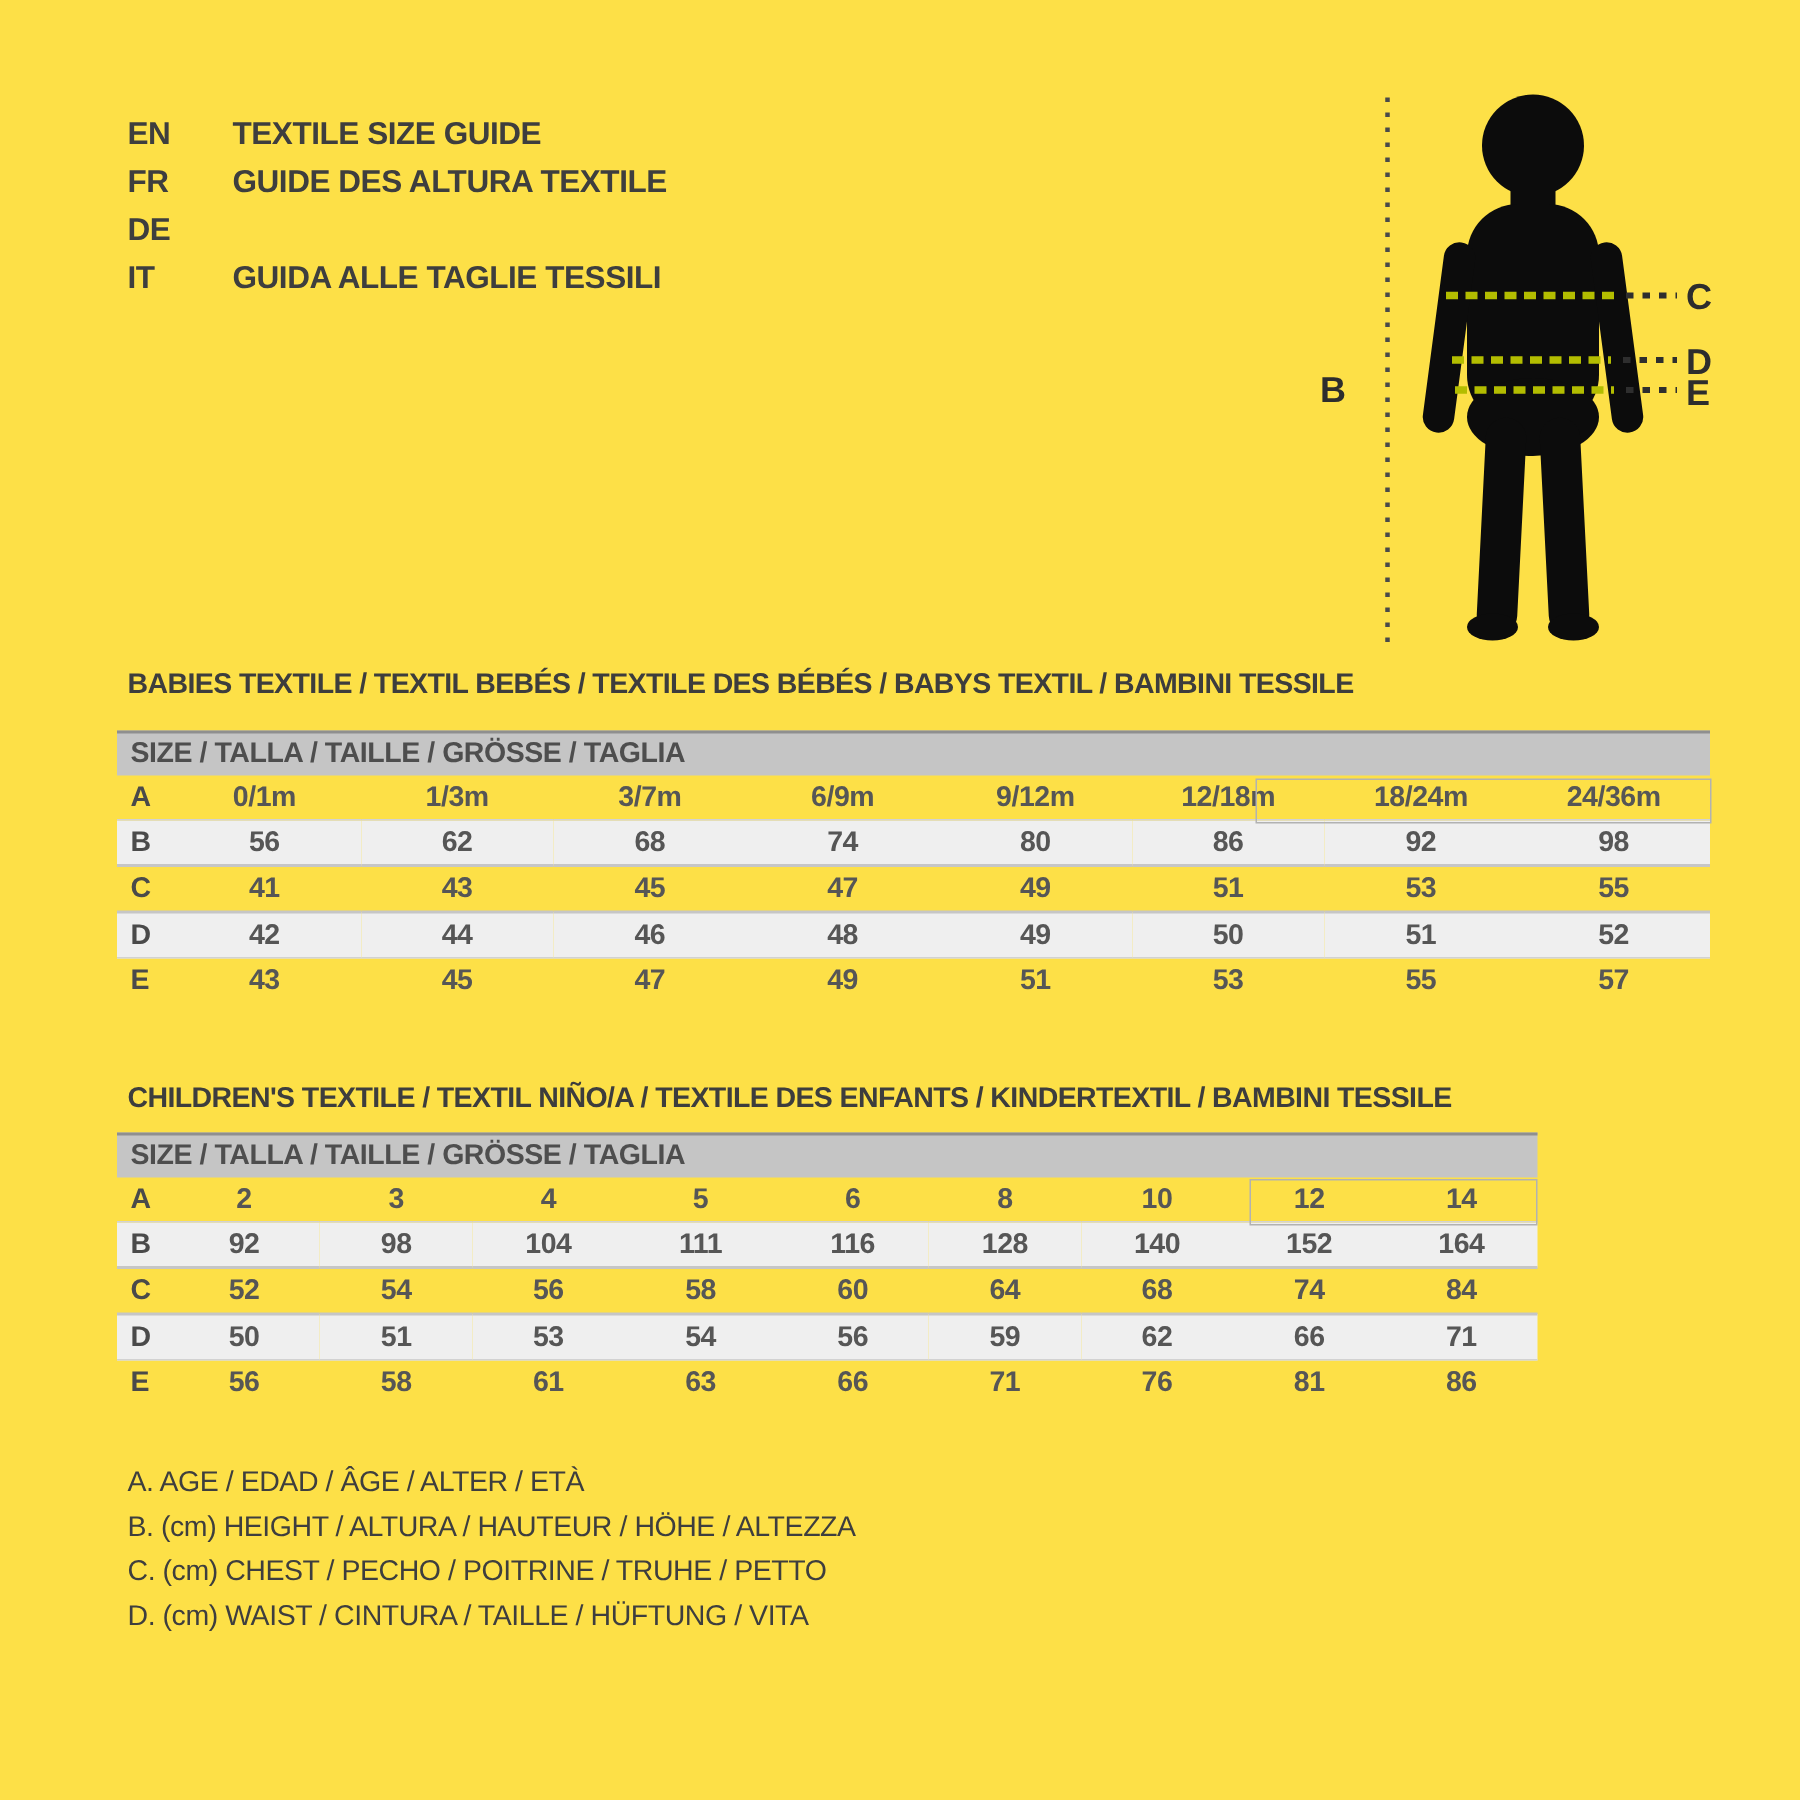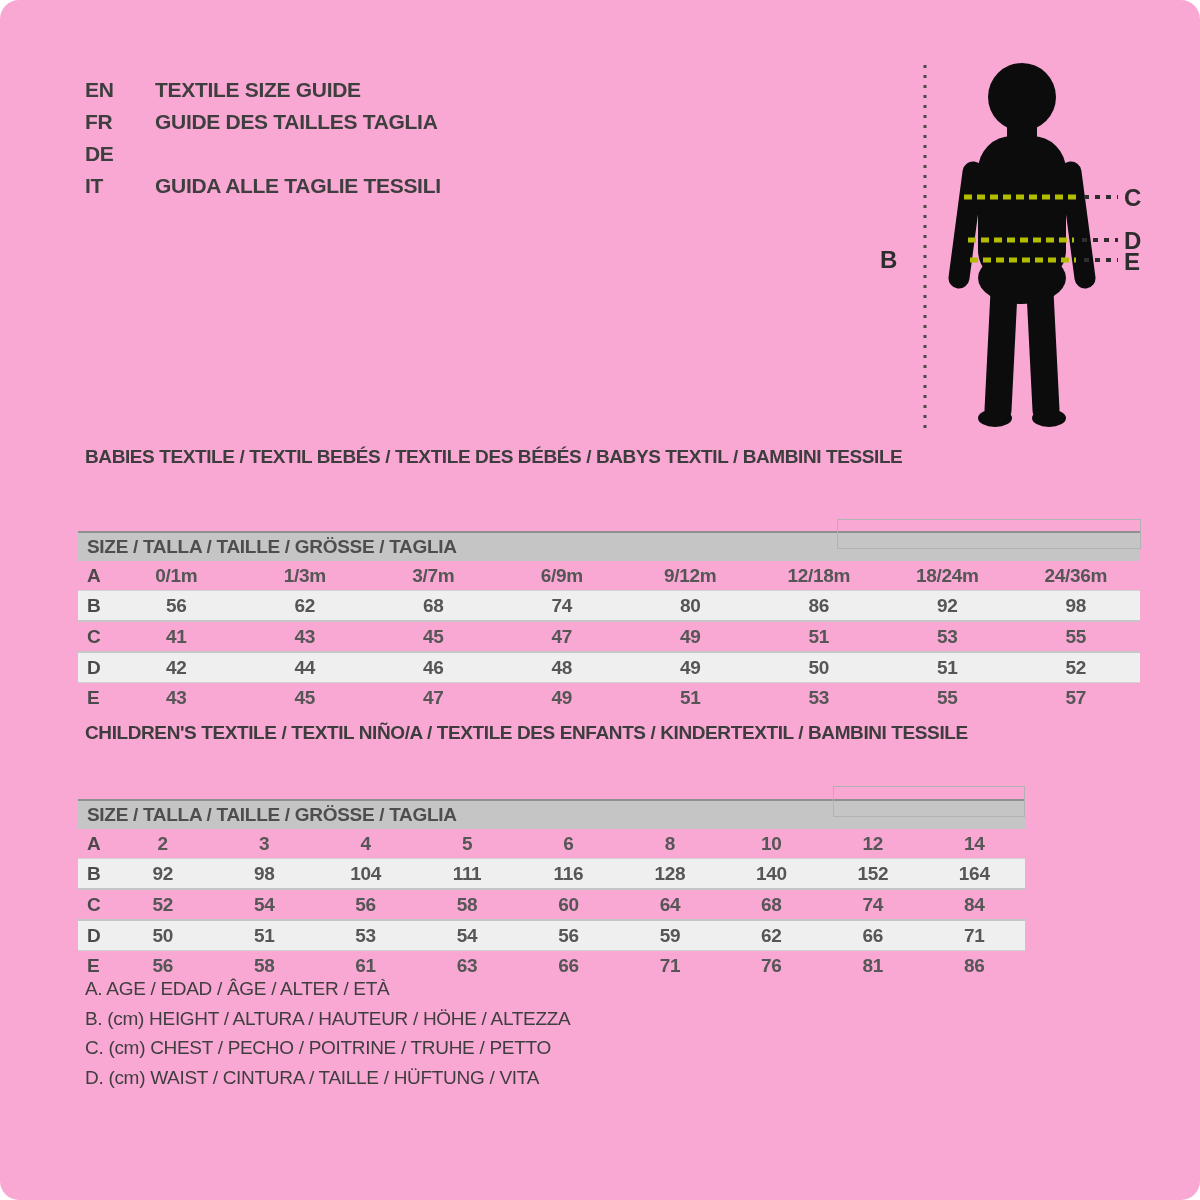--- a/index.html
+++ b/index.html
@@ -1,25 +1,24 @@
 <!DOCTYPE html>
 <html><head>
 <meta charset="utf-8">
 <style>
   html, body { margin: 0; padding: 0; background: #ffffff; }
   .page {
     position: relative;
     width: 1200px;
     height: 1200px;
-    background: #f9a8d4;
+    background: #fde047;
     font-family: "Liberation Sans", "DejaVu Sans", sans-serif;
     color: #3e3e3e;
     overflow: hidden;
     letter-spacing: -0.3px;
-    border-radius: 19px;
   }
 
   
   .lang-list { position: absolute; left: 85px; top: 74px; }
   .lang-row { display: flex; height: 32px; line-height: 32px; }
   .lang-code { width: 70px; font-size: 21px; font-weight: 700; color: #3e3e3e; }
   .lang-label { font-size: 21px; font-weight: 700; color: #3e3e3e; white-space: nowrap; }
 
   
   .figure-svg { position: absolute; left: 860px; top: 40px; width: 340px; height: 400px; }
@@ -38,21 +37,21 @@
   .table-wrap { position: absolute; left: 78px; }
   .babies-table-wrap { top: 487px; width: 1062px; }
   .children-table-wrap { top: 755px; width: 947px; }
 
   .table-header-bar {
     height: 28px; line-height: 28px;
     background: #c5c5c5;
     border-top: 2px solid #8f8f8f;
     padding-left: 9px;
     font-size: 19px; font-weight: 700; color: #4e4e4e;
-    white-space: nowrap; overflow: hidden; margin-top: 44px;
+    white-space: nowrap; overflow: hidden;
   }
 
   table.size-table { width: 100%; border-collapse: collapse; table-layout: fixed; }
   .size-table td {
     height: 29px; padding: 0;
     text-align: center;
     font-size: 19px; font-weight: 700; color: #565656;
   }
   .size-table td.row-label { text-align: left; padding-left: 9px; color: #4a4a4a; }
   .size-table tr.striped { background: #efefef; }
@@ -80,21 +79,21 @@
 
 <div class="page">
 
   <section class="lang-list">
     <div class="lang-row">
       <span class="lang-code">EN</span>
       <span class="lang-label">TEXTILE SIZE GUIDE</span>
     </div>
     <div class="lang-row">
       <span class="lang-code">FR</span>
-      <span class="lang-label">GUIDE DES TAILLES TAGLIA</span>
+      <span class="lang-label">GUIDE DES ALTURA TEXTILE</span>
     </div>
     <div class="lang-row">
       <span class="lang-code">DE</span>
     </div>
     <div class="lang-row">
       <span class="lang-code">IT</span>
       <span class="lang-label">GUIDA ALLE TAGLIE TESSILI</span>
     </div>
   </section>
 

